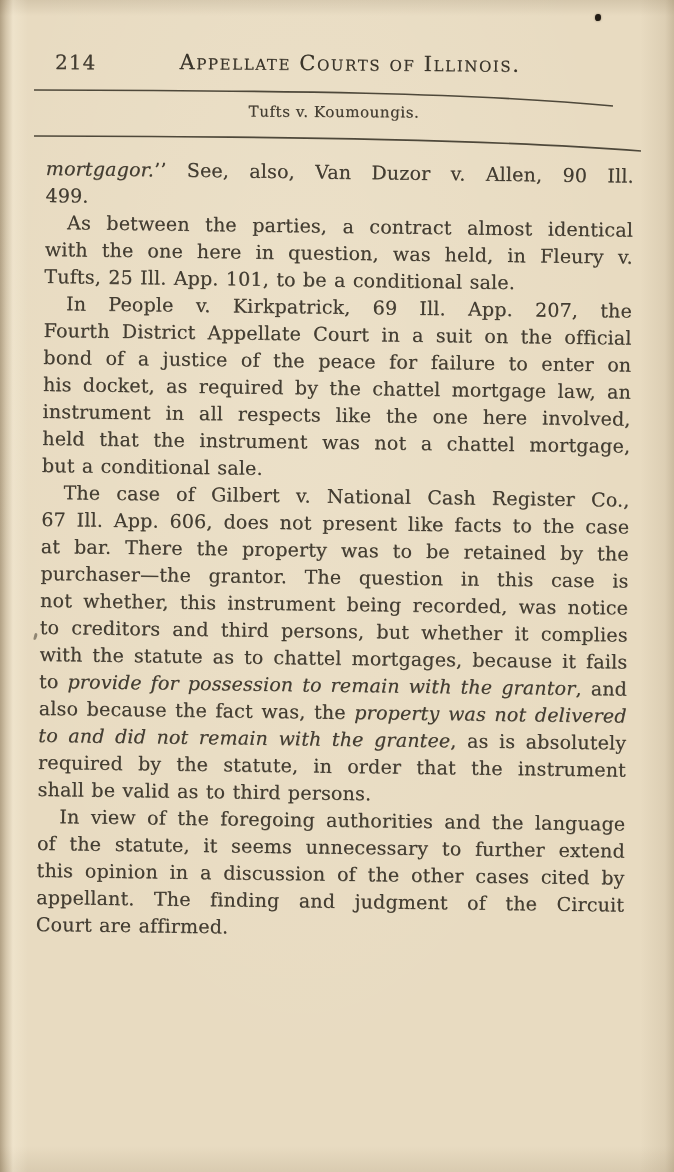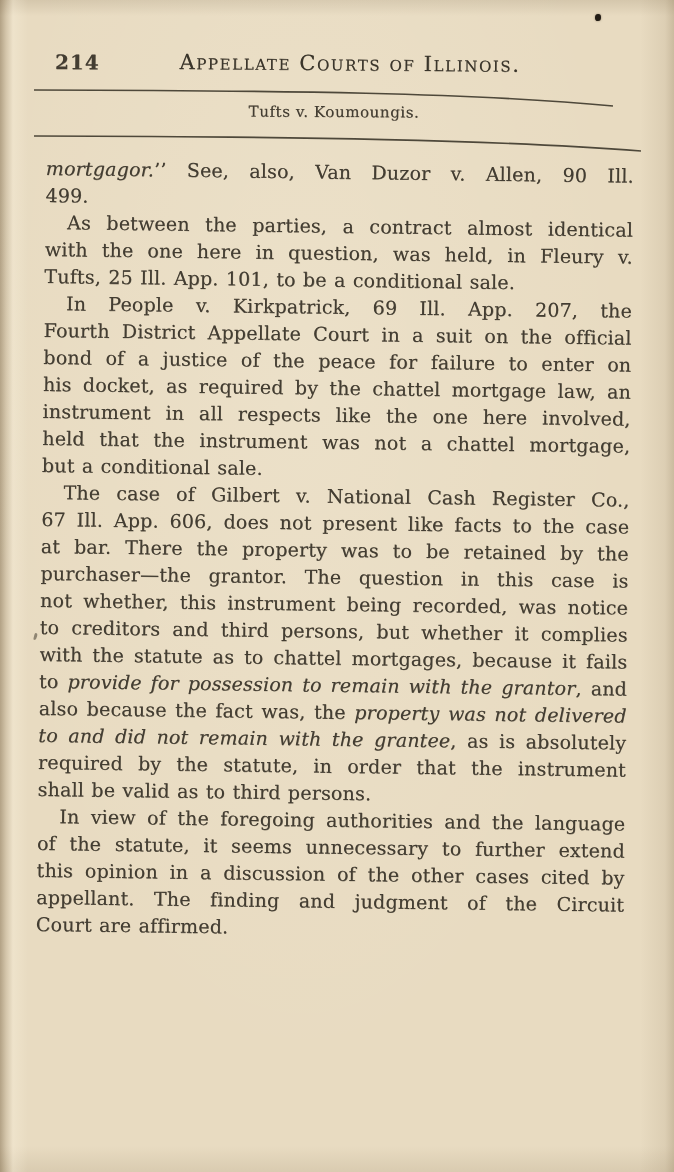--- a/index.html
+++ b/index.html
@@ -11,21 +11,21 @@
       linear-gradient(90deg, rgba(104,82,50,0.42) 0px, rgba(104,82,50,0.16) 6px, rgba(255,247,228,0.28) 13px, rgba(0,0,0,0) 28px),
       linear-gradient(270deg, rgba(118,96,62,0.26) 0px, rgba(118,96,62,0.10) 9px, rgba(0,0,0,0) 34px),
       linear-gradient(180deg, rgba(96,76,46,0.14) 0px, rgba(0,0,0,0) 16px),
       linear-gradient(0deg, rgba(110,88,56,0.12) 0px, rgba(0,0,0,0) 26px),
       #e8dbc1;
   }
   .ink { color:#433d32; text-shadow:0.3px 0.3px 0.6px rgba(62,55,42,0.55); }
 
   
   .page-header { position:absolute; left:0; top:0; width:674px; transform:rotate(0.45deg); transform-origin:40px 60px; }
-  .pagenum { position:absolute; left:55px; top:50px; font-size:20px; letter-spacing:1px;font-weight:bold; }
+  .pagenum { position:absolute; left:55px; top:50px; font-size:20px; letter-spacing:1px; }
   .running-title {
     position:absolute; left:120px; right:94px; top:49px; text-align:center;
     font-size:21px; font-variant:small-caps; letter-spacing:1.6px; color:#3a352b;
   }
   .rules { position:absolute; left:0; top:0; }
   .caption {
     position:absolute; left:34px; width:600px; top:103px; text-align:center;
     font-size:15px; letter-spacing:0.6px; transform:rotate(0.3deg);
   }
 

